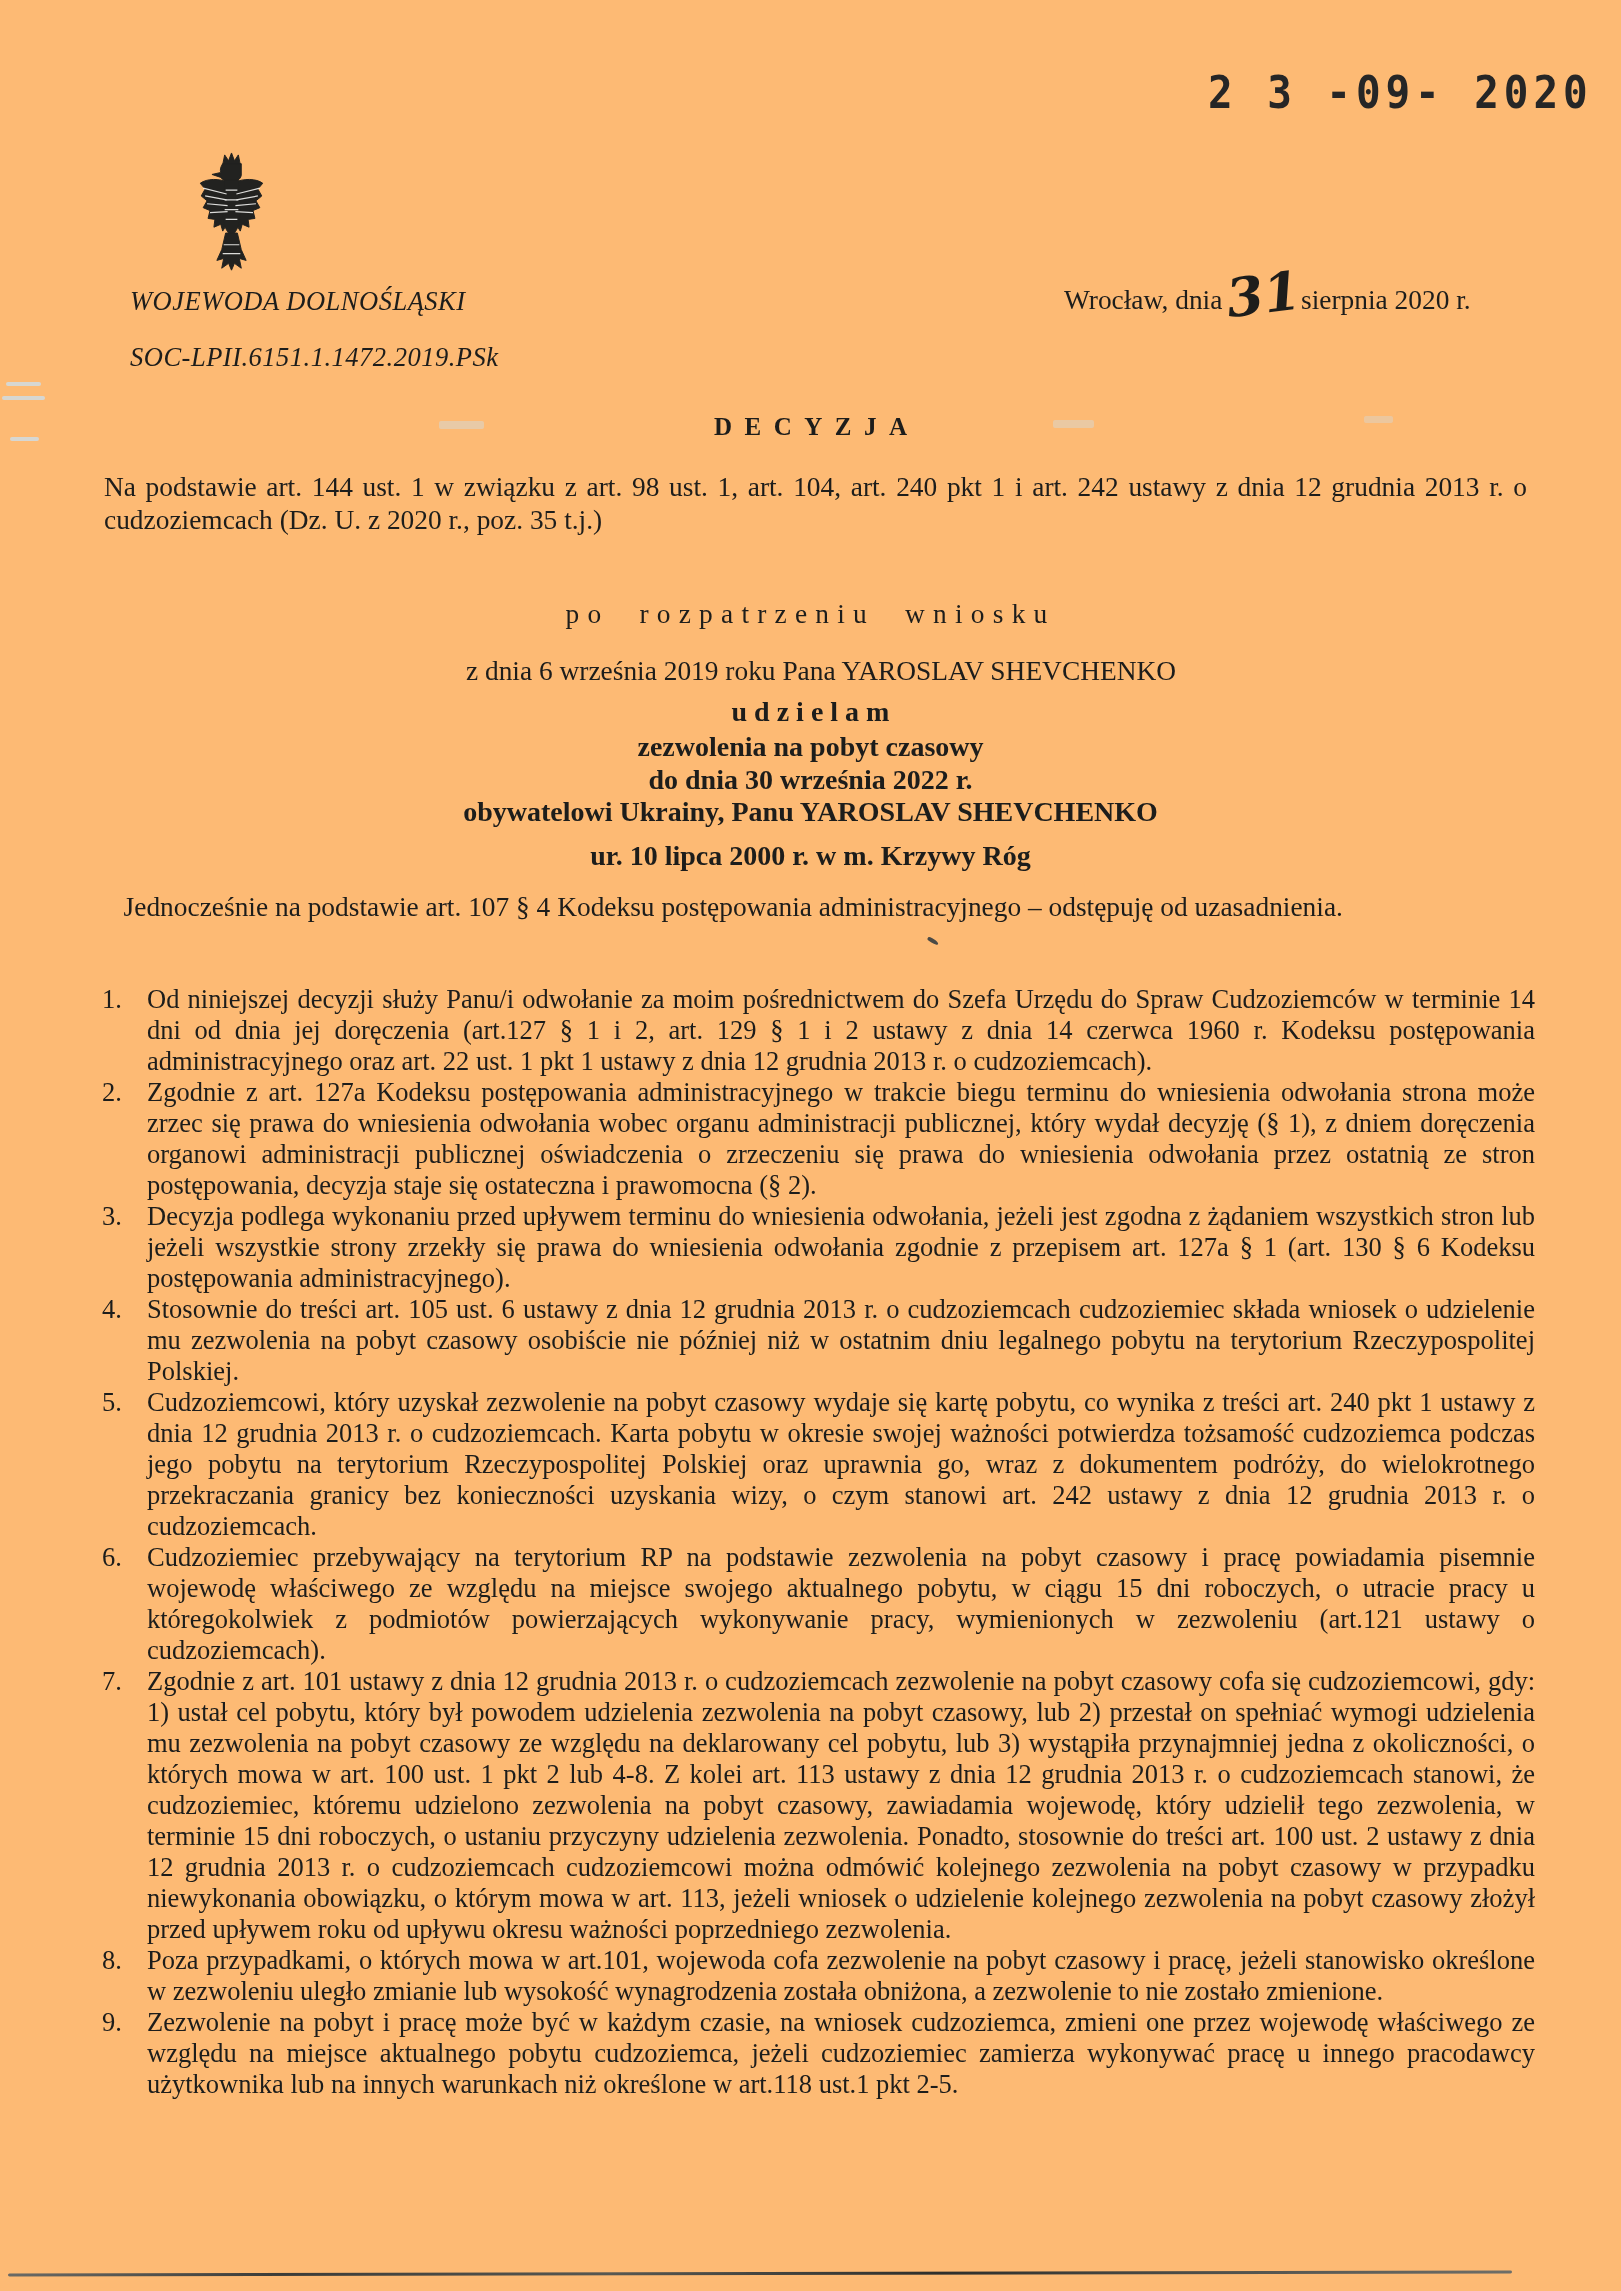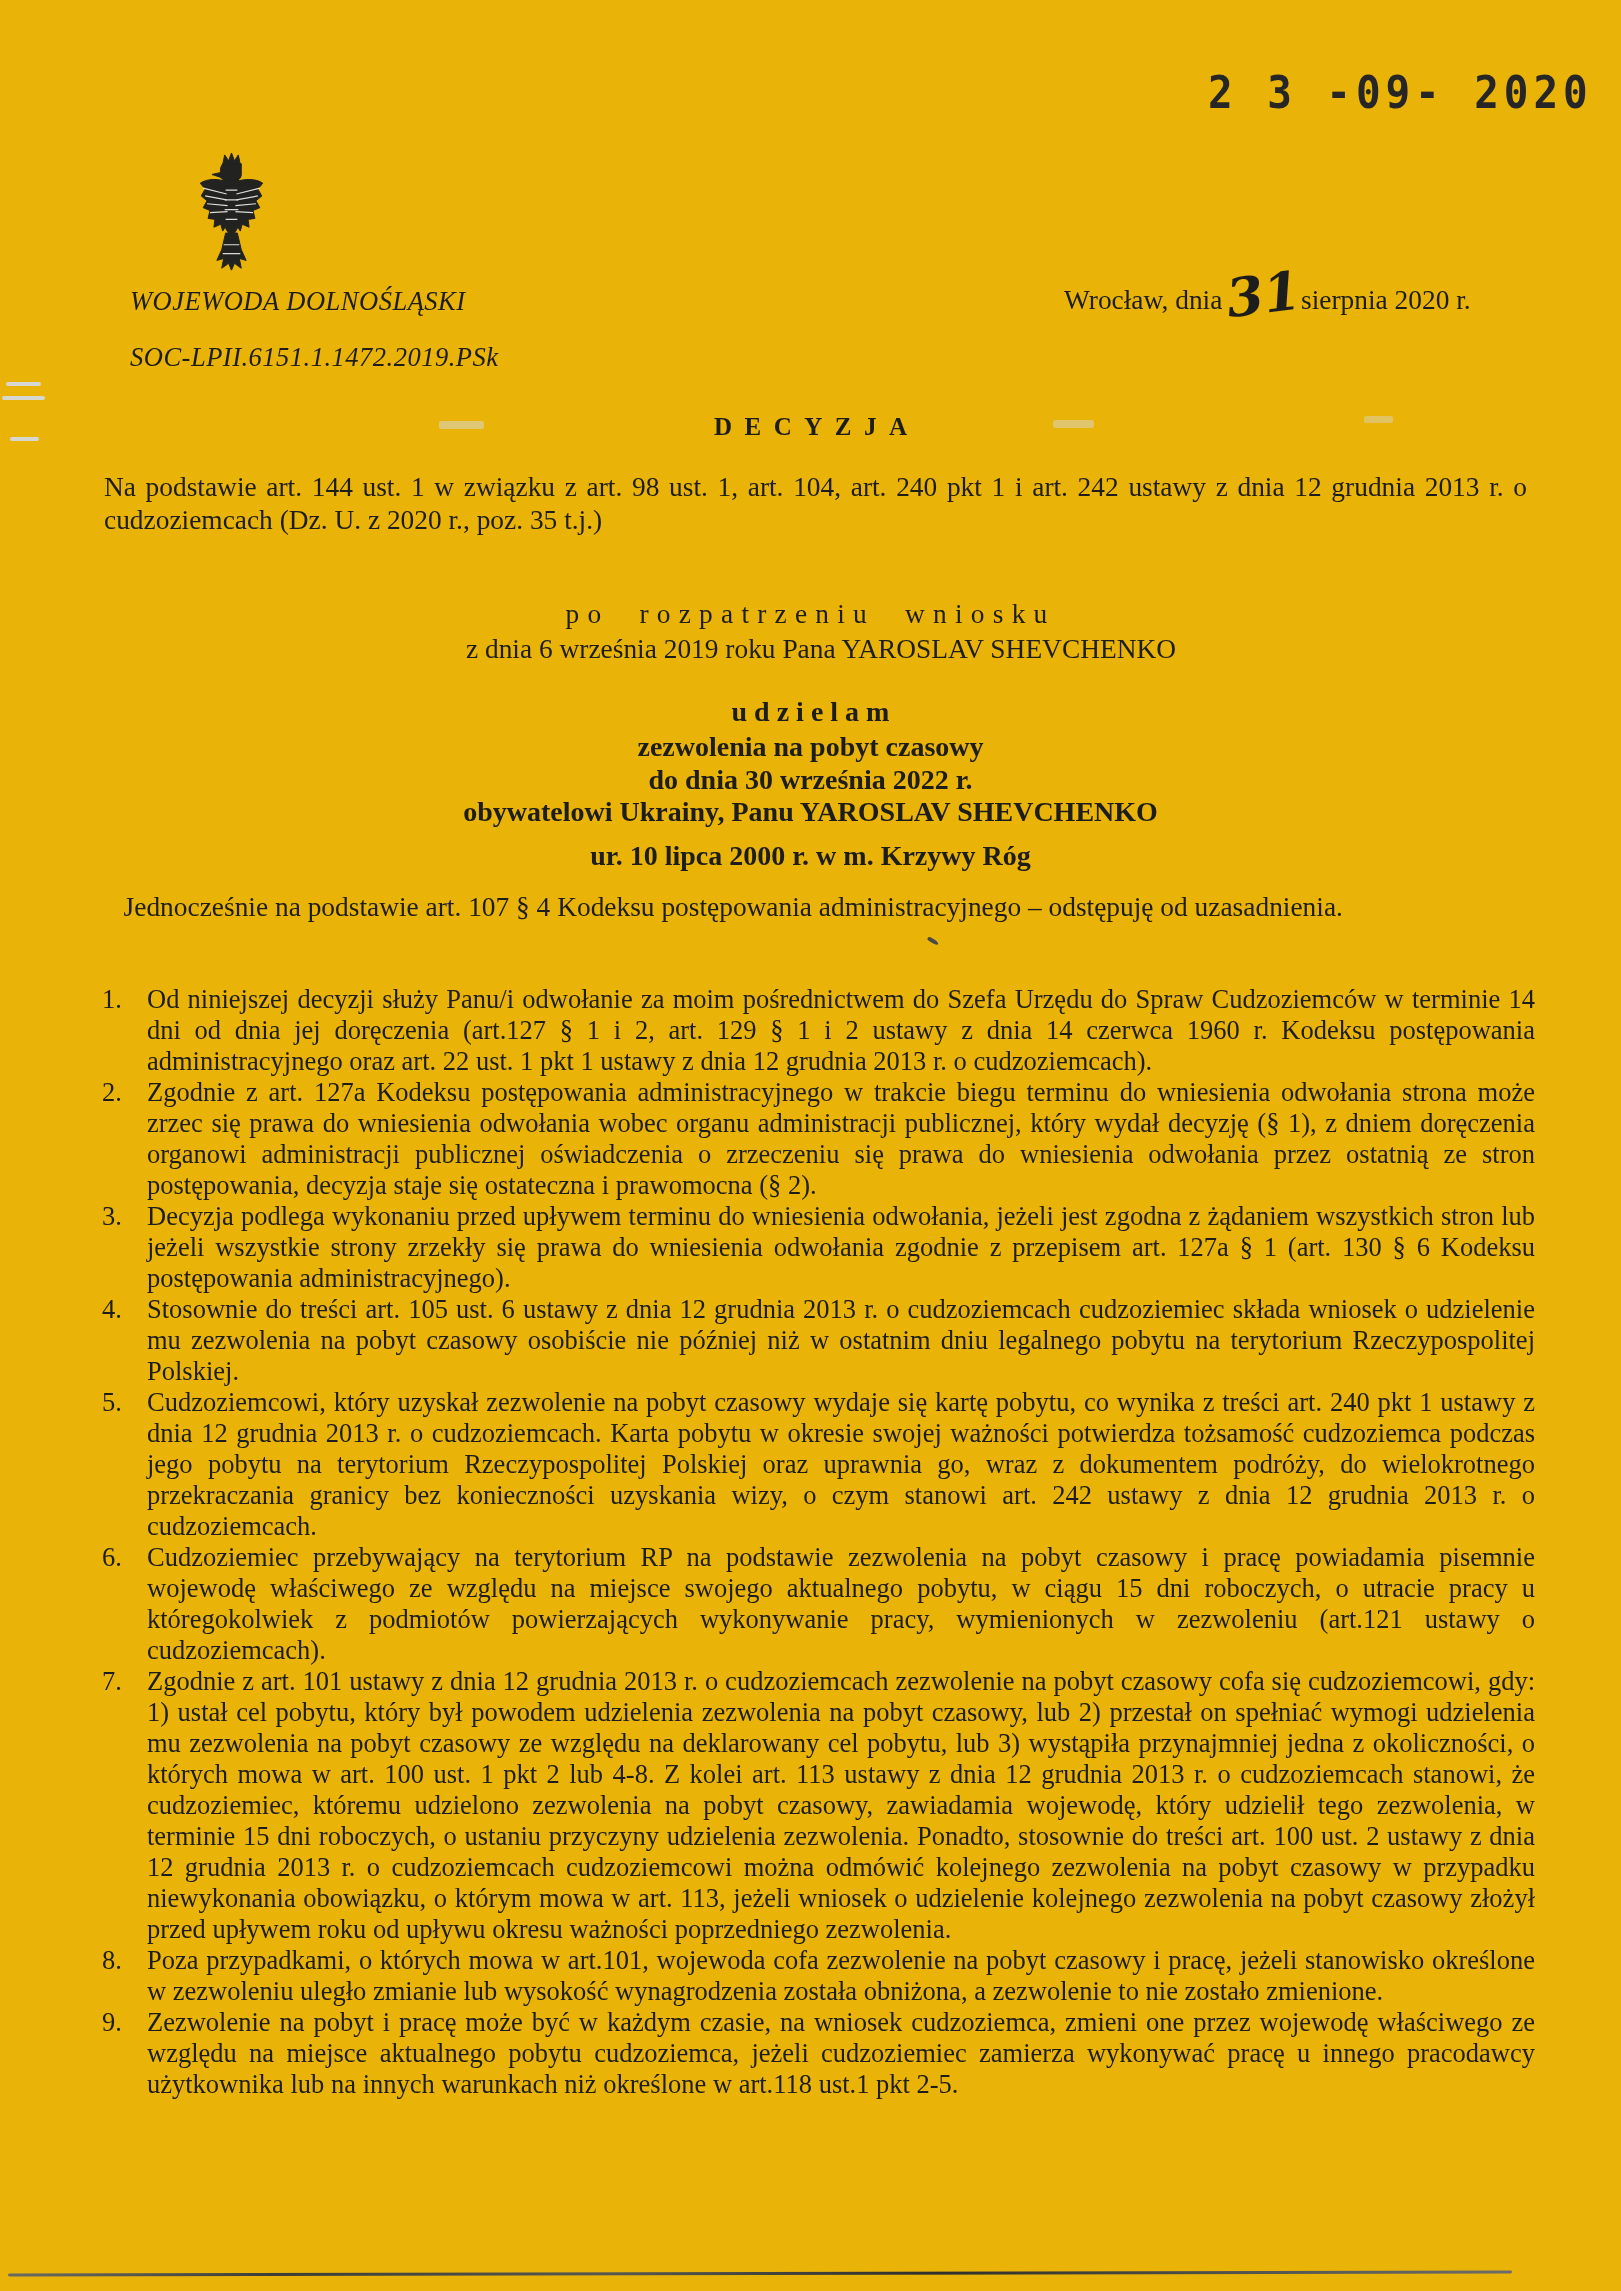--- a/index.html
+++ b/index.html
@@ -1,20 +1,20 @@
 <!DOCTYPE html>
 <html lang="pl"><head>
 <meta charset="utf-8">
 <style>
   html,body{margin:0;padding:0;background:#e8e8e6;}
   .page{
     position:relative;
     width:1621px;height:2292px;
     margin:0 auto;
-    background:#eab308;
+    background:#fdba74;
     overflow:hidden;
     color:#1d1d1b;
     font-family:"Liberation Serif", serif;
   }
   .abs{position:absolute;}
   
   .stamp{
     left:1208px;top:69px;
     font-family:"DejaVu Sans Mono", monospace;
     font-weight:700;font-size:41px;letter-spacing:4.9px;
@@ -41,21 +41,21 @@
   .case-number{
     left:130px;top:342px;
     font-style:italic;font-size:26.5px;letter-spacing:0.5px;
     white-space:nowrap;
   }
   
   .center{left:0;right:0;text-align:center;}
   .doc-title{top:413px;font-weight:700;font-size:25px;letter-spacing:0.5em;padding-left:0.5em;}
   .legal{left:104px;width:1423px;top:471px;font-size:27.4px;line-height:33px;text-align:justify;}
   .pre1{top:599px;font-size:27.4px;letter-spacing:0.30em;word-spacing:0.55em;}
-  .pre2{top:634px;font-size:27.4px;padding-left:21px;}
+  .pre2{top:656px;font-size:27.4px;padding-left:21px;}
   .verb{top:696px;font-weight:700;font-size:28px;letter-spacing:0.25em;padding-left:0.25em;}
   .dline0{top:731px;}  .dline1{top:764px;}  .dline2{top:796px;}  .dline3{top:828px;margin-top:12px;}
   .dline{font-weight:700;font-size:28px;}
   .waiver{left:104px;width:1423px;top:892px;font-size:27.4px;text-indent:19.6px;}
   .pouczenie{top:947px;font-weight:700;font-size:27.4px;}
   .ilist{left:102px;top:984px;width:1433px;font-size:26.5px;line-height:31px;}
   .li{display:flex;align-items:flex-start;}
   .li .num{flex:0 0 45px;}
   .li .txt{flex:1;text-align:justify;}
   

